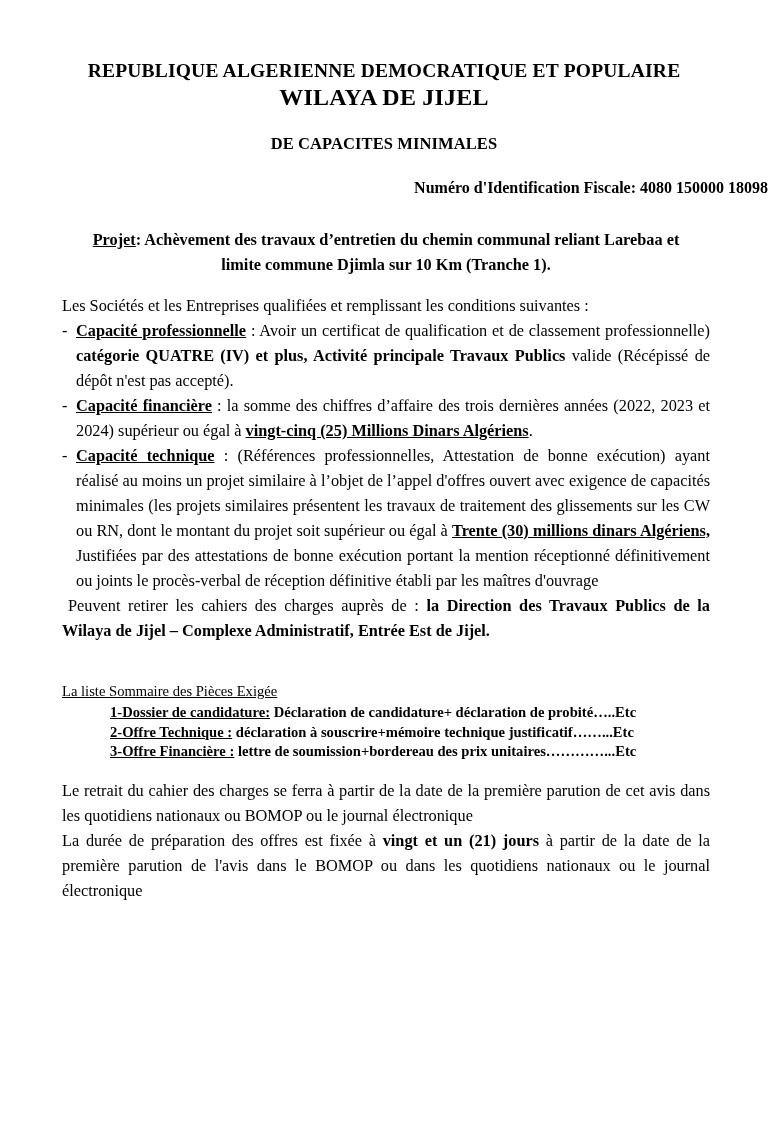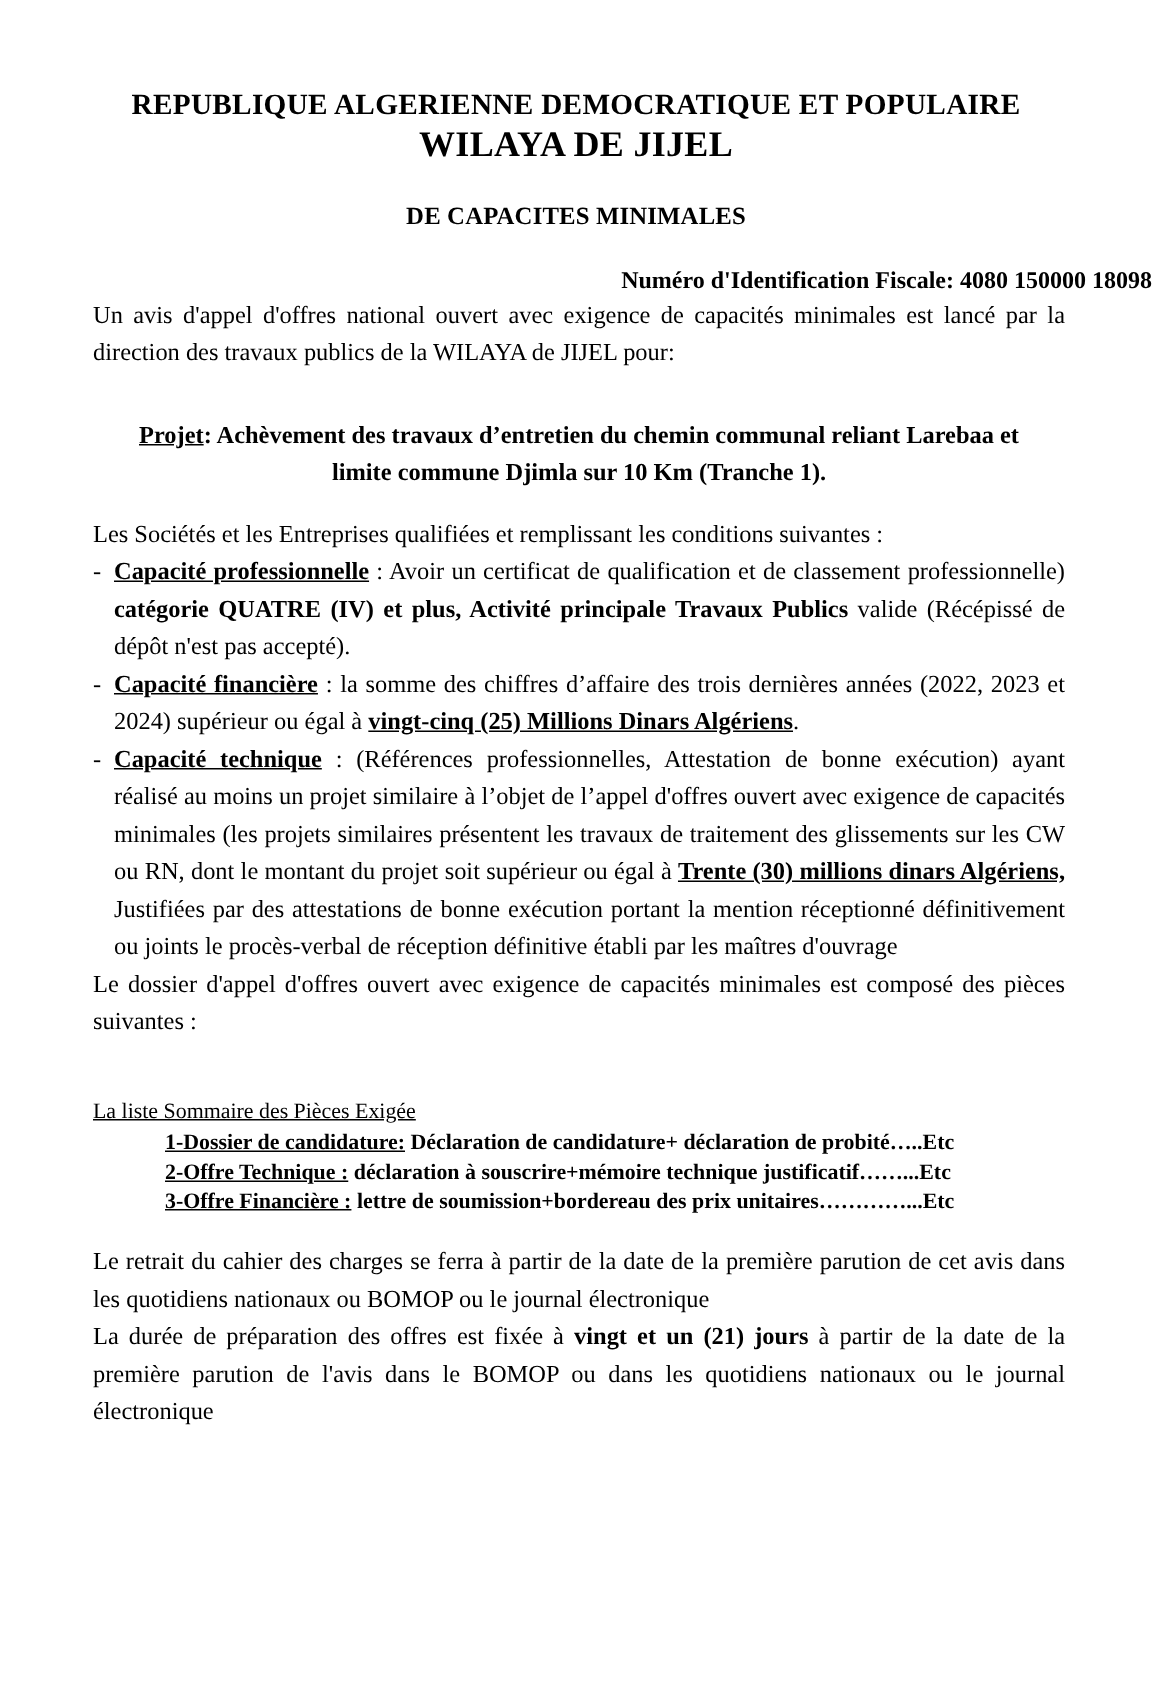--- a/index.html
+++ b/index.html
@@ -139,43 +139,42 @@
   </div>
 
   <div class="subtitle">
     <div>DE CAPACITES MINIMALES</div>
   </div>
 
   <div class="fiscal">Numéro d'Identification Fiscale: 4080 150000 18098</div>
 
   <div class="body-wrap">
 
-    <p class="para intro">Un avis d'appel d'offres  national ouvert avec exigence de capacités minimales est lancé par la direction des travaux publics de la WILAYA de JIJEL pour:</p>
 
     <div class="project">
       <span class="u">Projet</span><span>:</span>
       <span>Achèvement des travaux d’entretien du chemin communal reliant Larebaa et limite commune Djimla sur 10 Km (Tranche 1).</span>
     </div>
 
     <p class="para cond-intro">Les Sociétés et les Entreprises qualifiées et remplissant les conditions suivantes :</p>
 
     <ul class="conds">
       <li>
         <span class="dash">-</span><span class="bu">Capacité professionnelle</span><span> : </span><span>Avoir un certificat de qualification et de classement professionnelle) </span><span class="b">catégorie QUATRE (IV) et plus, Activité principale Travaux Publics</span><span> valide (Récépissé de dépôt n'est pas accepté).</span>
       </li>
       <li>
         <span class="dash">-</span><span class="bu">Capacité financière</span><span> : </span><span>la somme des chiffres d’affaire des trois dernières années (2022, 2023 et 2024) supérieur ou égal à </span><span class="bu">vingt-cinq (25) Millions Dinars Algériens</span><span>.</span>
       </li>
       <li>
         <span class="dash">-</span><span class="bu">Capacité technique</span><span> : </span><span>(Références professionnelles, Attestation de bonne exécution) ayant réalisé au moins un projet similaire à l’objet  de l’appel d'offres ouvert avec exigence de capacités minimales (les projets similaires présentent les travaux de traitement des glissements sur les CW ou RN, dont le montant du projet soit supérieur ou égal à </span><span class="bu">Trente (30) millions dinars Algériens,</span><span> Justifiées par des attestations de bonne exécution portant  la  mention réceptionné définitivement ou joints le procès-verbal de réception définitive établi par les maîtres d'ouvrage</span>
       </li>
     </ul>
 
+    <p class="para retirer"><span>Peuvent retirer les cahiers des charges auprès de : </span><span class="b">la Direction des Travaux Publics de la Wilaya de Jijel – Complexe Administratif, Entrée Est de Jijel.</span></p>
 
-    <p class="para dossier">Le dossier d'appel d'offres ouvert avec exigence de capacités minimales est composé des pièces suivantes :</p>
 
     <div class="pieces-title">La liste Sommaire des Pièces Exigée</div>
     <ul class="pieces">
       <li><span class="u">1-Dossier de candidature:</span><span> Déclaration de candidature+ déclaration de probité…..Etc</span></li>
       <li><span class="u">2-Offre Technique :</span><span> déclaration à souscrire+mémoire technique justificatif……...Etc</span></li>
       <li><span class="u">3-Offre Financière :</span><span> lettre de soumission+bordereau des prix unitaires…………...Etc</span></li>
     </ul>
 
     <p class="para closing1">Le retrait du cahier des charges se ferra  à partir de la date de la première parution de cet avis dans les quotidiens nationaux ou BOMOP ou le journal électronique</p>
 

